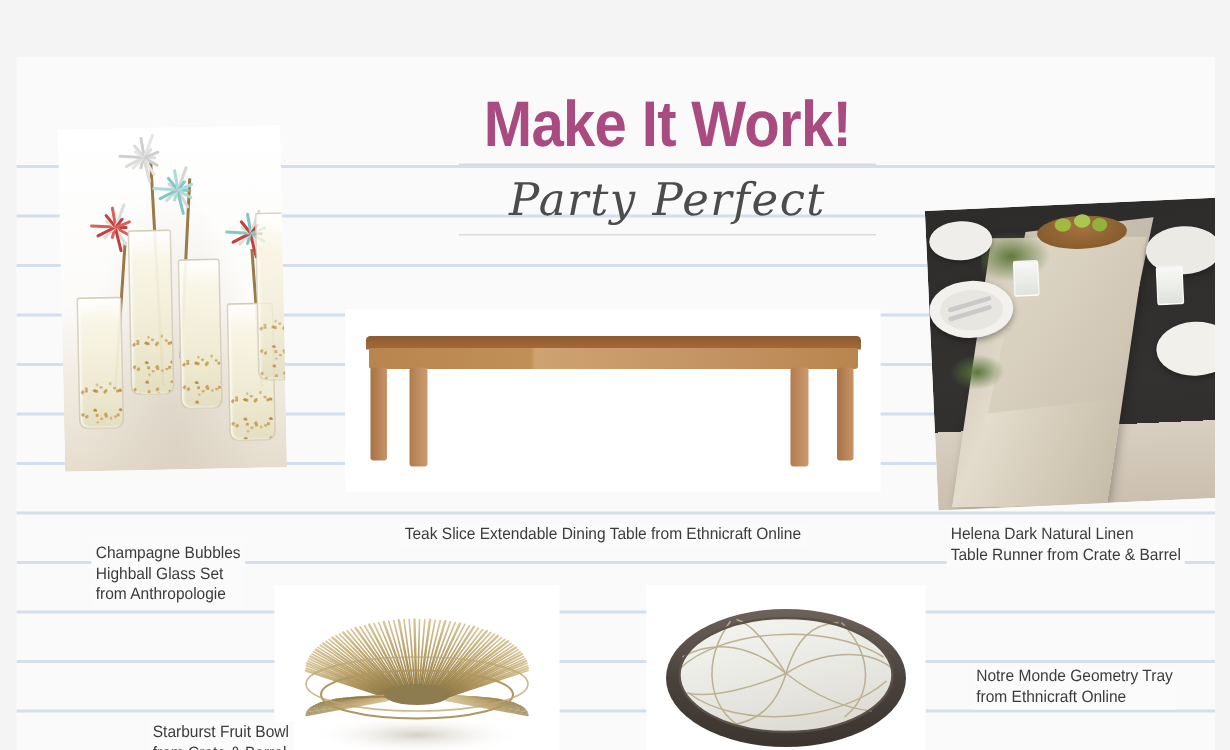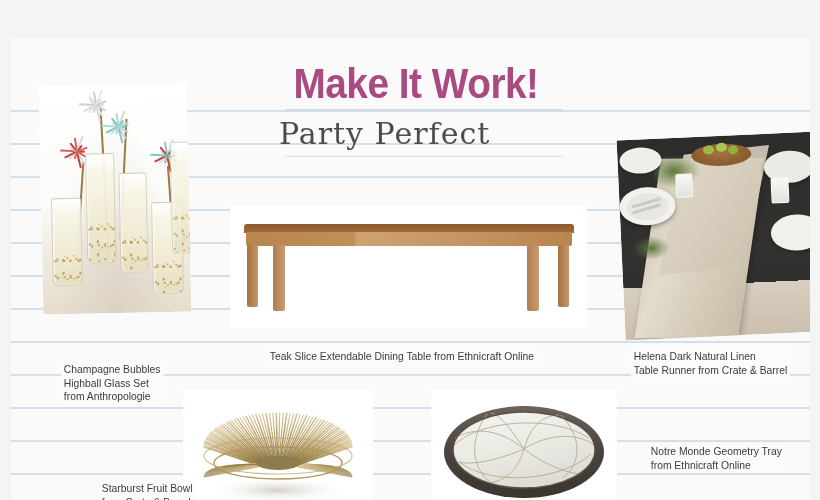--- a/index.html
+++ b/index.html
@@ -30,42 +30,44 @@
     position: absolute;
     left: 0; width: 799px;
     height: 2px;
     background: #ccd9ea;
     opacity: .85;
   }
 
   
   #title-block {
     position: absolute;
-    left: 268px; top: 22px;
+    left: 289px; top: 22px;
     width: 290px;
+    text-align: center;
     z-index: 30;
   }
   #main-title {
     font-family: "Liberation Sans Narrow", "Liberation Sans", sans-serif;
     font-weight: bold;
     font-size: 43px;
     line-height: 46px;
     letter-spacing: -.5px;
     color: #a94a80;
     transform: scaleX(.9);
     white-space: nowrap;
   }
   #title-divider {
     margin: 3px auto 0;
     width: 278px;
     height: 1px;
     background: #d9d9d9;
   }
   #sub-title {
     font-family: "DejaVu Serif", serif;
+    font-style: italic;
     font-size: 30px;
     line-height: 40px;
     color: #4c4c4c;
     letter-spacing: 1px;
     padding-top: 4px;
     white-space: nowrap;
   }
   #subtitle-divider {
     margin: 2px auto 0;
     width: 278px;

